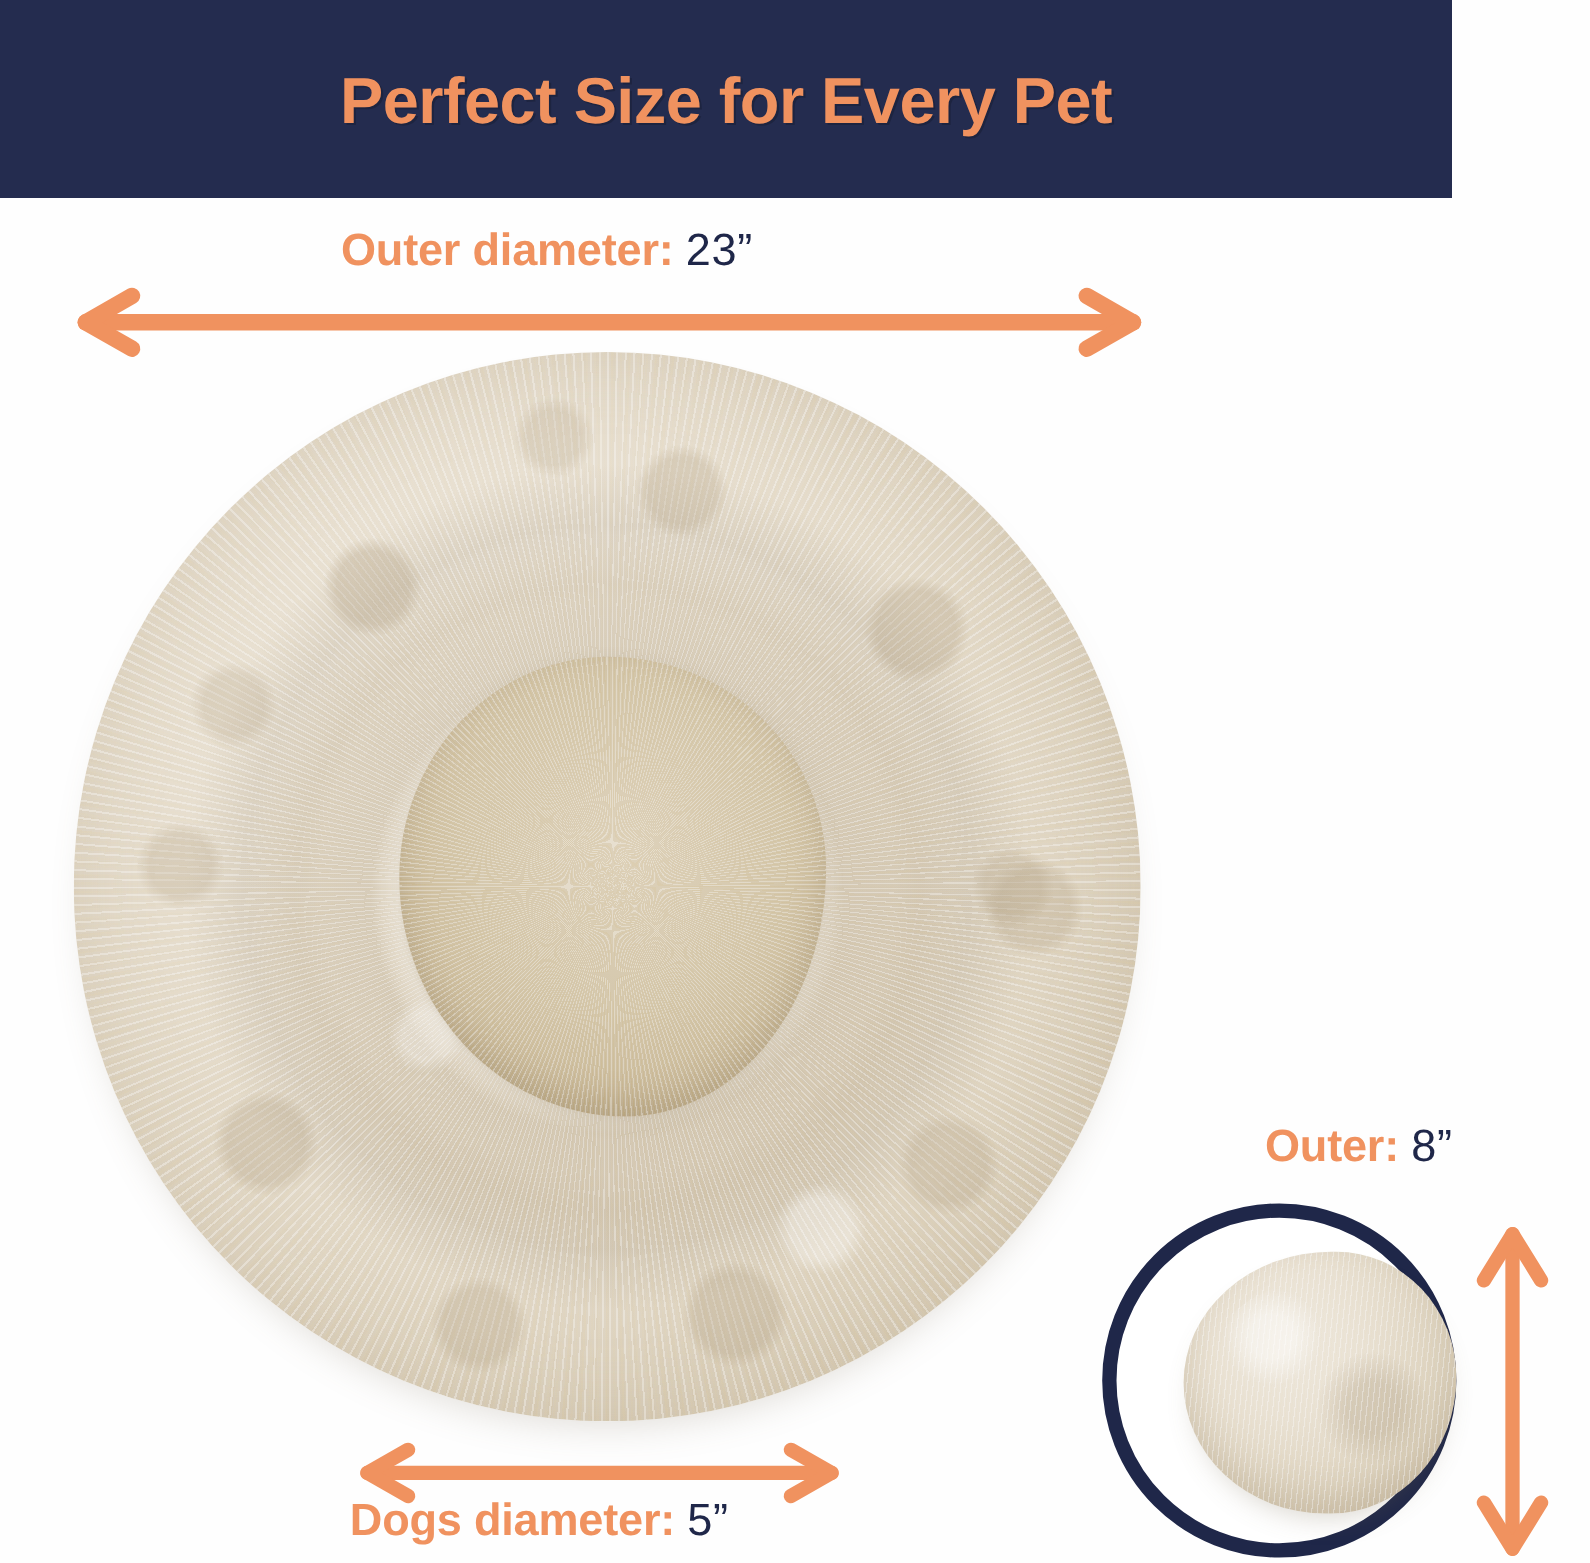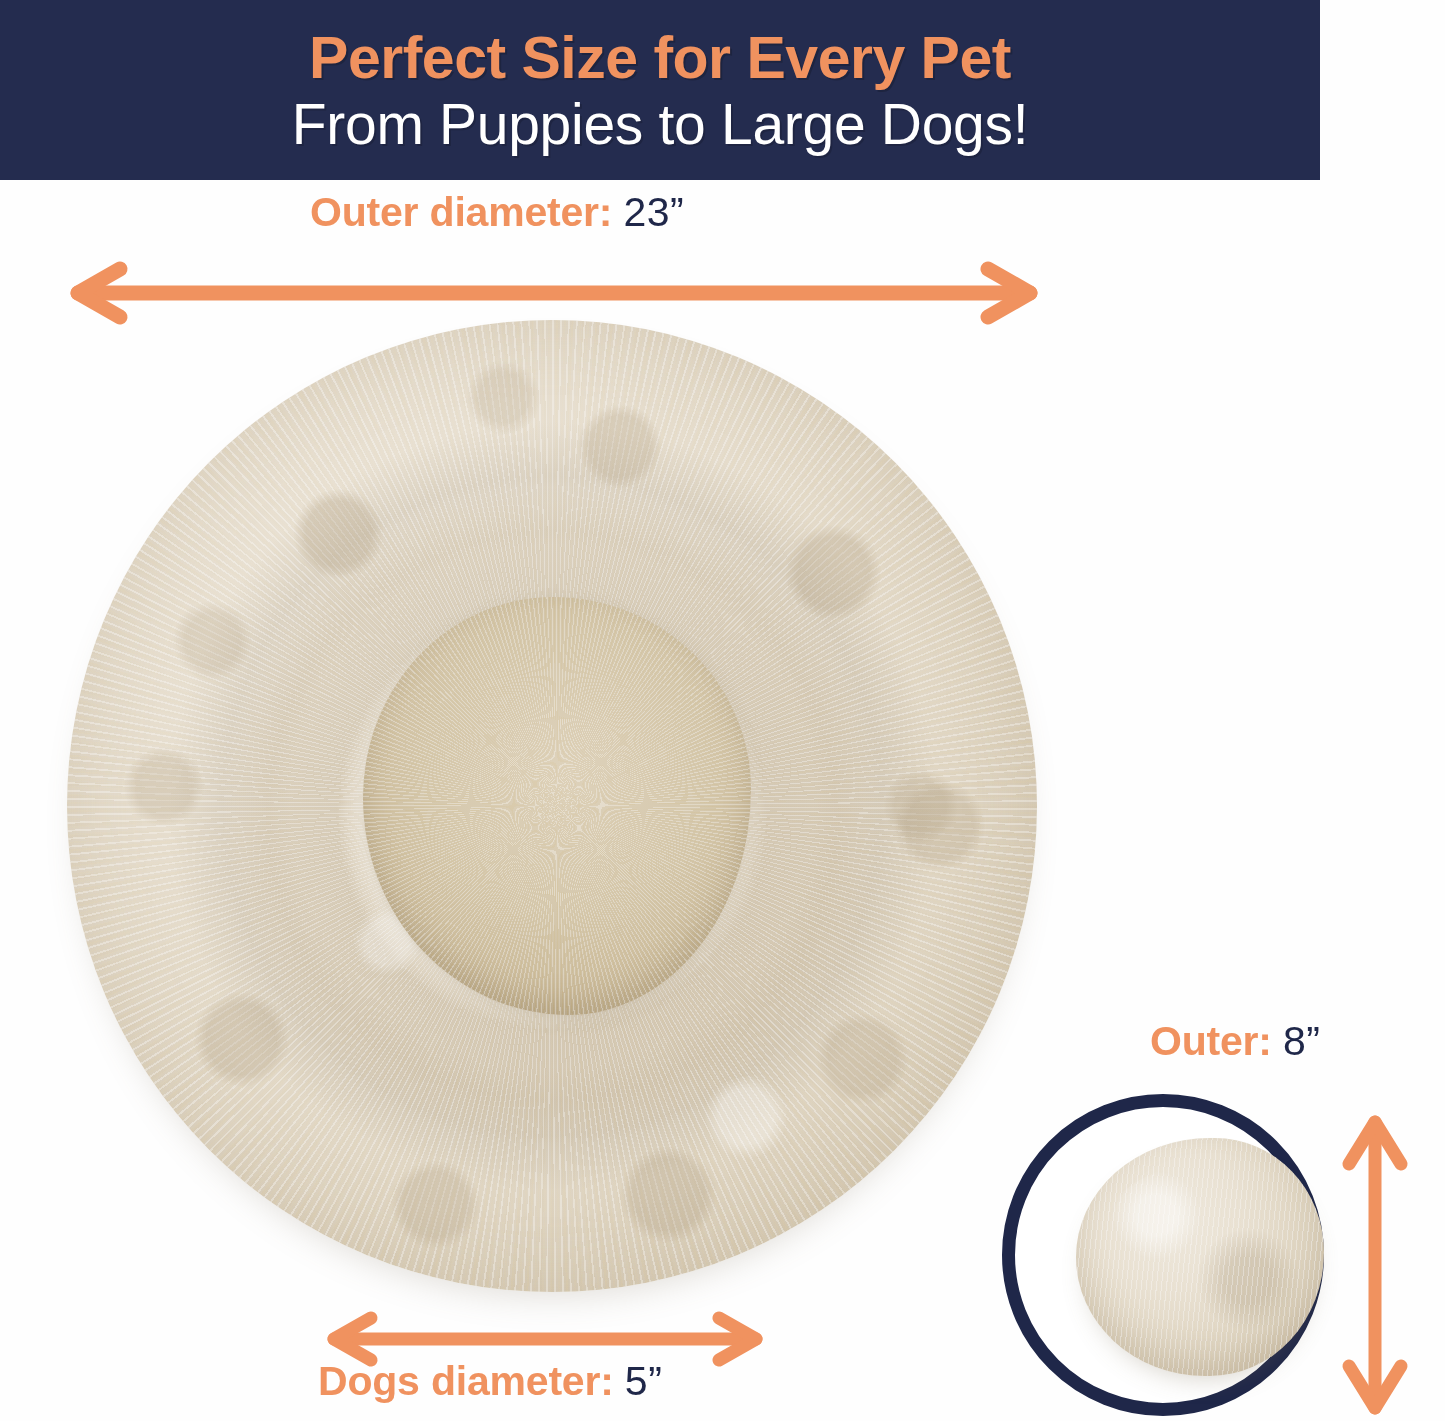--- a/index.html
+++ b/index.html
@@ -44,21 +44,21 @@
   .measure-label {
     position: absolute;
     white-space: nowrap;
     font-size: 41px;
     font-weight: 700;
     letter-spacing: -0.2px;
   }
   .measure-label .lbl { color: #f0925f; }
   .measure-label .val { color: #1f2749; font-weight: 400; letter-spacing: 0.5px; }
 
-  #outer-diameter-label { left: 310px; top: 189px; }
+  #outer-diameter-label { left: 310px; top: 204px; }
   #inner-diameter-label { left: 318px; top: 1358px; }
   #height-label         { left: 1150px; top: 1018px; }
 
   
   .arrow-h, .arrow-v { position: absolute; overflow: visible; }
   #outer-diameter-arrow { left: 68px;  top: 262px;  width: 972px; height: 62px; }
   #inner-diameter-arrow { left: 325px; top: 1312px; width: 440px; height: 54px; }
   #height-arrow         { left: 1336px; top: 1112px; width: 78px;  height: 306px; }
 
   .arrow-stroke {
@@ -199,21 +199,20 @@
     background-image:
       radial-gradient(circle at 30% 28%, rgba(255,255,255,0.45) 0 10%, transparent 22%),
       radial-gradient(circle at 72% 62%, rgba(150,132,103,0.22) 0 12%, transparent 26%);
   }
 </style>
 </head>
 <body>
 
 <div id="header-banner">
   <div id="headline">Perfect Size for Every Pet</div>
-  <div id="subheadline">From Puppies to Large Dogs!</div>
 </div>
 
 <div class="measure-label" id="outer-diameter-label">
   <span class="lbl">Outer diameter:</span>
   <span class="val">23”</span>
 </div>
 
 <svg class="arrow-h" id="outer-diameter-arrow" viewBox="0 0 972 62">
   <path class="arrow-stroke" stroke-width="15" d="M 10 31 L 962 31"></path>
   <path class="arrow-stroke" stroke-width="15" d="M 52 7 L 10 31 L 52 55"></path>

